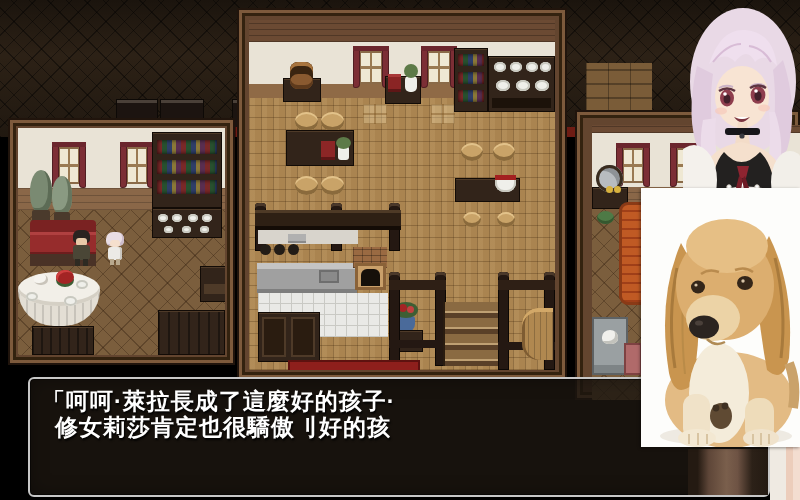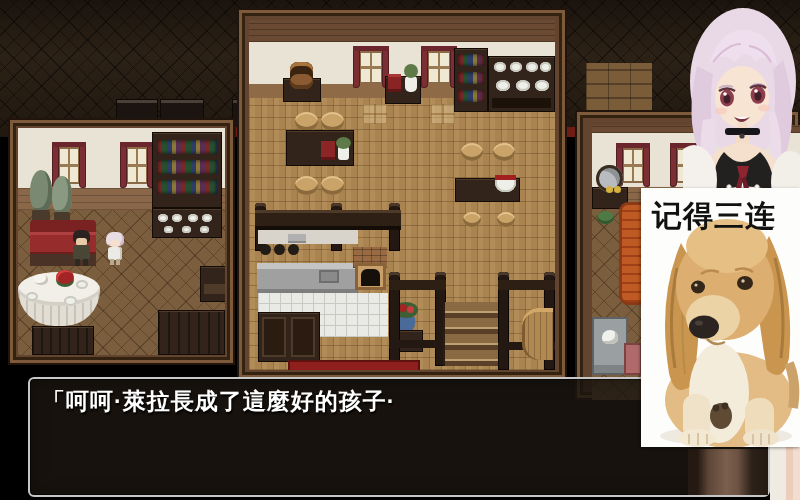--- a/index.html
+++ b/index.html
@@ -341,20 +341,21 @@
     <circle cx="73" cy="91" r="1.8" fill="#fff"></circle>
     <path d="M67,88 Q75,83 83,88" stroke="#5d3340" stroke-width="2.6" fill="none"></path>
     <ellipse cx="38" cy="111" rx="6" ry="3.4" fill="#f6c9bb" opacity=".7"></ellipse>
     <ellipse cx="81" cy="108" rx="6" ry="3.4" fill="#f6c9bb" opacity=".7"></ellipse>
     <path d="M51,117 Q58,127 67,117 Q59,121 51,117 Z" fill="#7c3540"></path>
     <path d="M53,117 Q59,121 65,117 Z" fill="#fff"></path>
   </svg>
 
   <div class="abs msgwin" style="left:28px;top:377px;width:742px;height:120px;box-sizing:border-box;">
     <div class="abs dlgtext" style="left:12px;top:7px;">「呵呵·萊拉長成了這麼好的孩子·</div>
+    <div class="abs dlgtext" style="left:25px;top:33px;">修女莉莎肯定也很驕傲刂好的孩</div>
   </div>
 
   <div class="abs" style="left:688px;top:449px;width:80px;height:46px;background:linear-gradient(90deg,#241a12 0 12%,#5e4638 26%,#7a5f4c 48%,#6e5344 62%,#2c2118 80%,#241a12);"></div>
   <div class="abs" style="left:770px;top:447px;width:30px;height:53px;background:linear-gradient(90deg,#efeae2 0 52%,#eccdbb 52% 78%,#f3ddd0 78%);"></div>
 
   <div class="abs" style="left:641px;top:188px;width:159px;height:259px;background:#fdfdfb;box-shadow:-1px 1px 3px rgba(0,0,0,.4);overflow:hidden;">
     <svg style="position:absolute;left:0;top:0;" width="159" height="259" viewBox="0 0 159 259" xmlns="http://www.w3.org/2000/svg">
       <ellipse cx="85" cy="248" rx="66" ry="10" fill="#eeeae2"></ellipse>
       <ellipse cx="88" cy="212" rx="64" ry="48" fill="#e3bb84"></ellipse>
       <path d="M40,55 Q16,110 28,185 Q34,212 52,196 Q60,150 58,88 Z" fill="#c9954f"></path>
@@ -379,16 +380,15 @@
       <circle cx="75" cy="220" r="3.4" fill="#3e3022"></circle>
       <circle cx="84" cy="218" r="3.4" fill="#3e3022"></circle>
       <rect x="42" y="206" width="27" height="46" rx="12" fill="#f0e2c8"></rect>
       <ellipse cx="56" cy="250" rx="19" ry="9" fill="#f3e8d2"></ellipse>
       <path d="M48,246 L48,256 M57,245 L57,257 M66,246 L66,256" stroke="#d8c4a2" stroke-width="2"></path>
       <rect x="104" y="210" width="29" height="44" rx="13" fill="#eedcba"></rect>
       <ellipse cx="120" cy="250" rx="18" ry="9" fill="#f0e3cc"></ellipse>
       <path d="M112,246 L112,256 M120,245 L120,257 M128,246 L128,256" stroke="#d8c4a2" stroke-width="2"></path>
       <path d="M148,175 Q156,195 152,220" stroke="#caa26a" stroke-width="10" fill="none"></path>
     </svg>
-    <div class="abs caption" style="left:11px;top:8px;">记得三连</div>
   </div>
 
 </div>
 
 </body></html>

